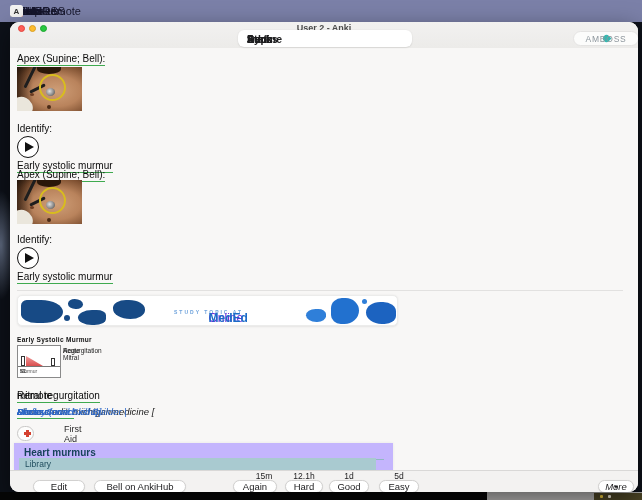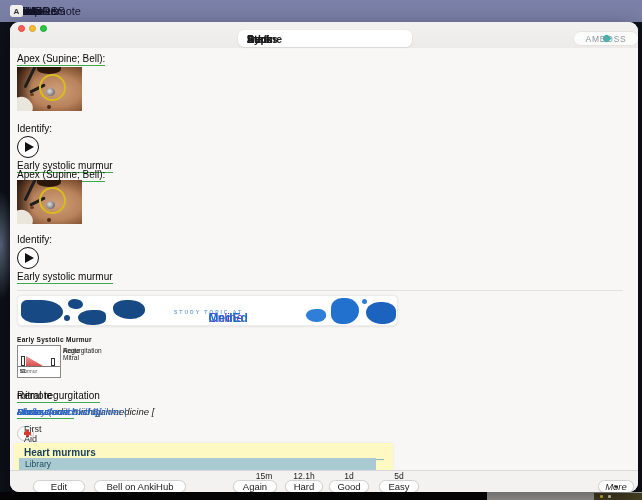--- a/index.html
+++ b/index.html
@@ -125,23 +125,23 @@
   .credit{left:7px;top:384px;font-size:9.5px;font-style:italic;color:#222;white-space:nowrap;}
   .credit span{position:static;}
   .lnk{color:#2a66c8;cursor:pointer;}
 
   .firstaid-btn{left:7px;top:404px;height:15px;padding:0 9px 0 6px;background:#fdfdfc;border:1px solid #c9c8c7;border-radius:8px;
     display:inline-flex;align-items:center;gap:4px;cursor:pointer;}
   .firstaid-btn > *{position:static;}
   .fa-icon{width:7px;height:7px;position:relative;}
   .fa-icon::before{content:"";position:absolute;left:2.2px;top:0;width:2.6px;height:7px;background:#d4402e;}
   .fa-icon::after{content:"";position:absolute;left:0;top:2.2px;width:7px;height:2.6px;background:#d4402e;}
-  .fa-label{font-size:9px;color:#2b2b2b;}
-
-  .fa-panel{left:4px;top:421px;width:379px;height:27px;background:#fef9c3;box-shadow:0 0 3px rgba(0,0,0,.07);overflow:hidden;}
+  .fa-label{font-size:9px;color:#2b2b2b;margin-left:40px;}
+
+  .fa-panel{left:4px;top:421px;width:379px;height:27px;background:#c4b5fd;box-shadow:0 0 3px rgba(0,0,0,.07);overflow:hidden;}
   .fa-panel-title{left:10px;top:4px;font-size:10px;font-weight:bold;color:#17435a;}
   .fa-panel-rule{left:9px;top:16px;width:361px;height:1px;background:#8fb9c2;}
   .fa-row{left:5px;top:15px;width:357px;height:12px;background:#a9cad0;display:flex;align-items:center;padding-left:6px;cursor:pointer;}
   .fa-row span{position:static;font-size:8.5px;color:#1f4c5c;}
 
   
   .toolbar{left:0;top:448px;width:628px;height:22px;background:#f3f2f1;border-top:1px solid #d9d8d7;}
   .btn{height:13px;background:#fff;border:1px solid #d2d1d0;border-radius:7px;display:flex;align-items:center;justify-content:center;
     font-size:9.5px;color:#1d1d1f;cursor:pointer;box-shadow:0 0.5px 1px rgba(0,0,0,.12);}
   .t-label{font-size:8.5px;color:#1d1d1f;text-align:center;}
@@ -197,20 +197,21 @@
       <span class="ic-gmail">M</span>
       <span class="ic-playcircle">▸</span>
       <span class="mb-user">violakalee</span>
       <span class="mb-avatar">A</span>
     </span>
   </div>
 
   <div class="window">
 
     <div class="win-header"></div>
+    <div class="win-title">User 2 - Anki</div>
     <span class="tl red"></span>
     <span class="tl yellow"></span>
     <span class="tl green"></span>
 
     <div class="tabsbar">
       <span class="tab">Decks</span>
       <span class="tab">Add</span>
       <span class="tab">Supine</span>
       <span class="tab">Stats</span>
       <span class="tab">Sync</span>

